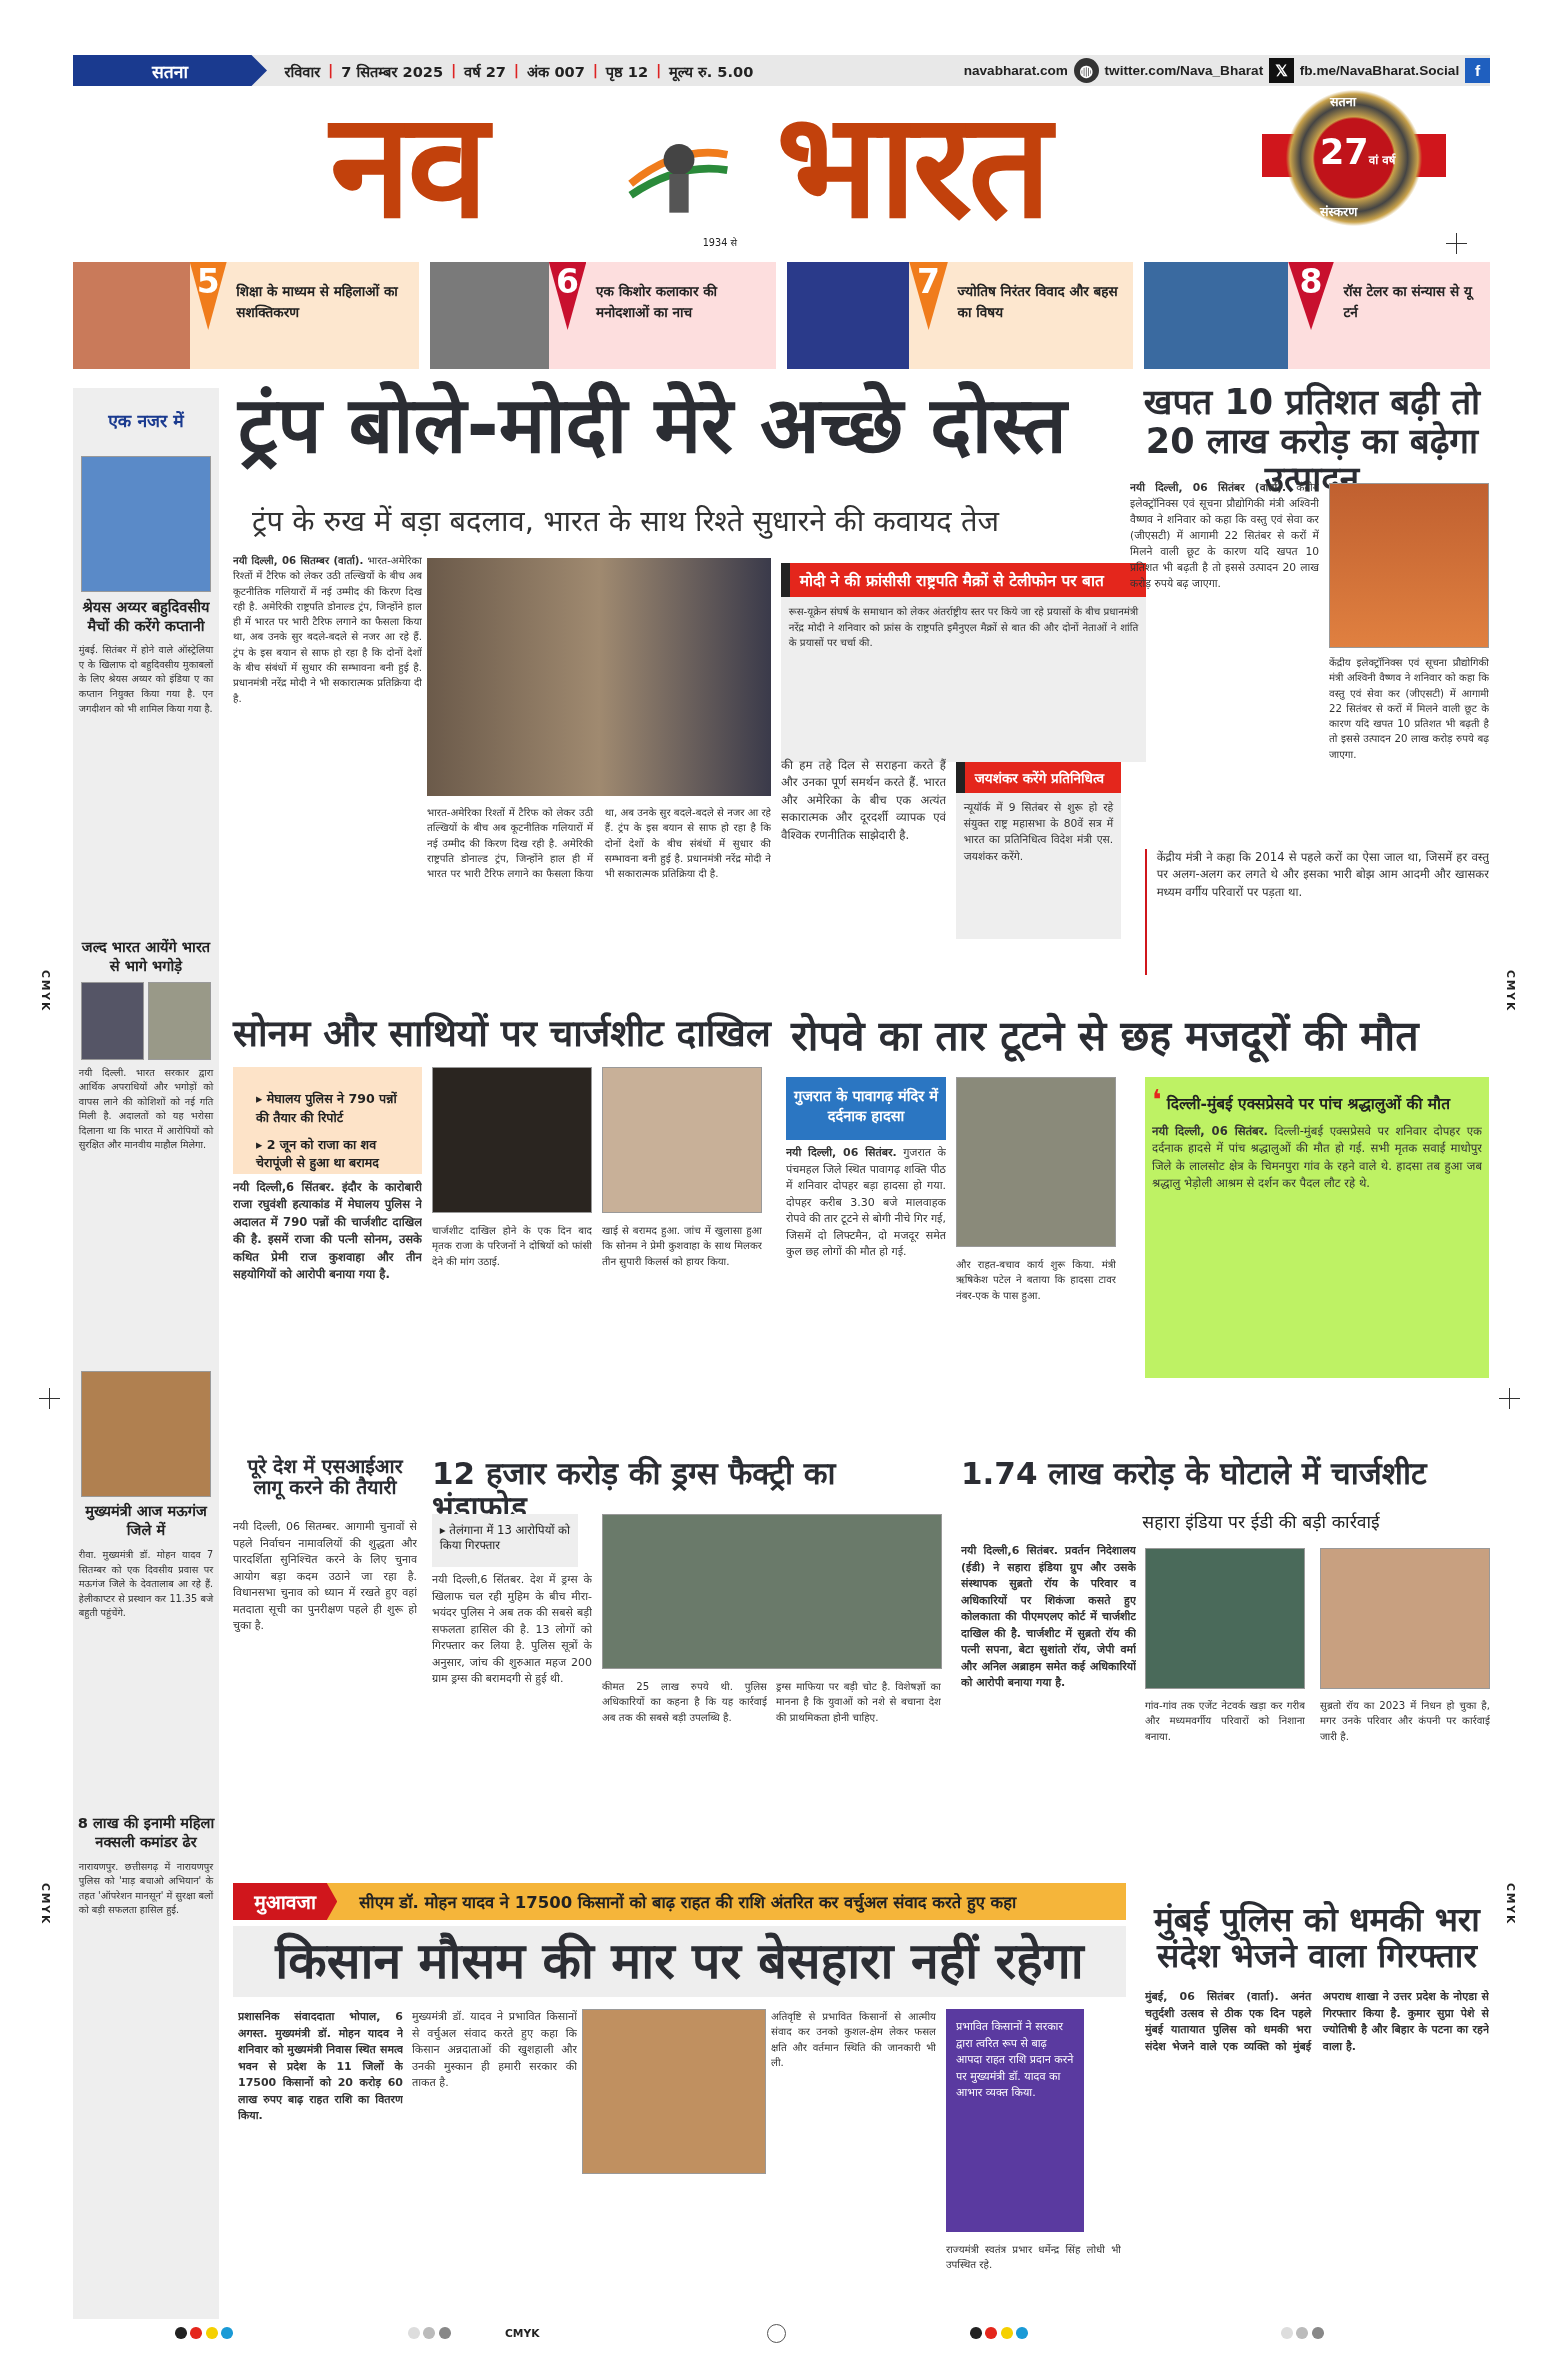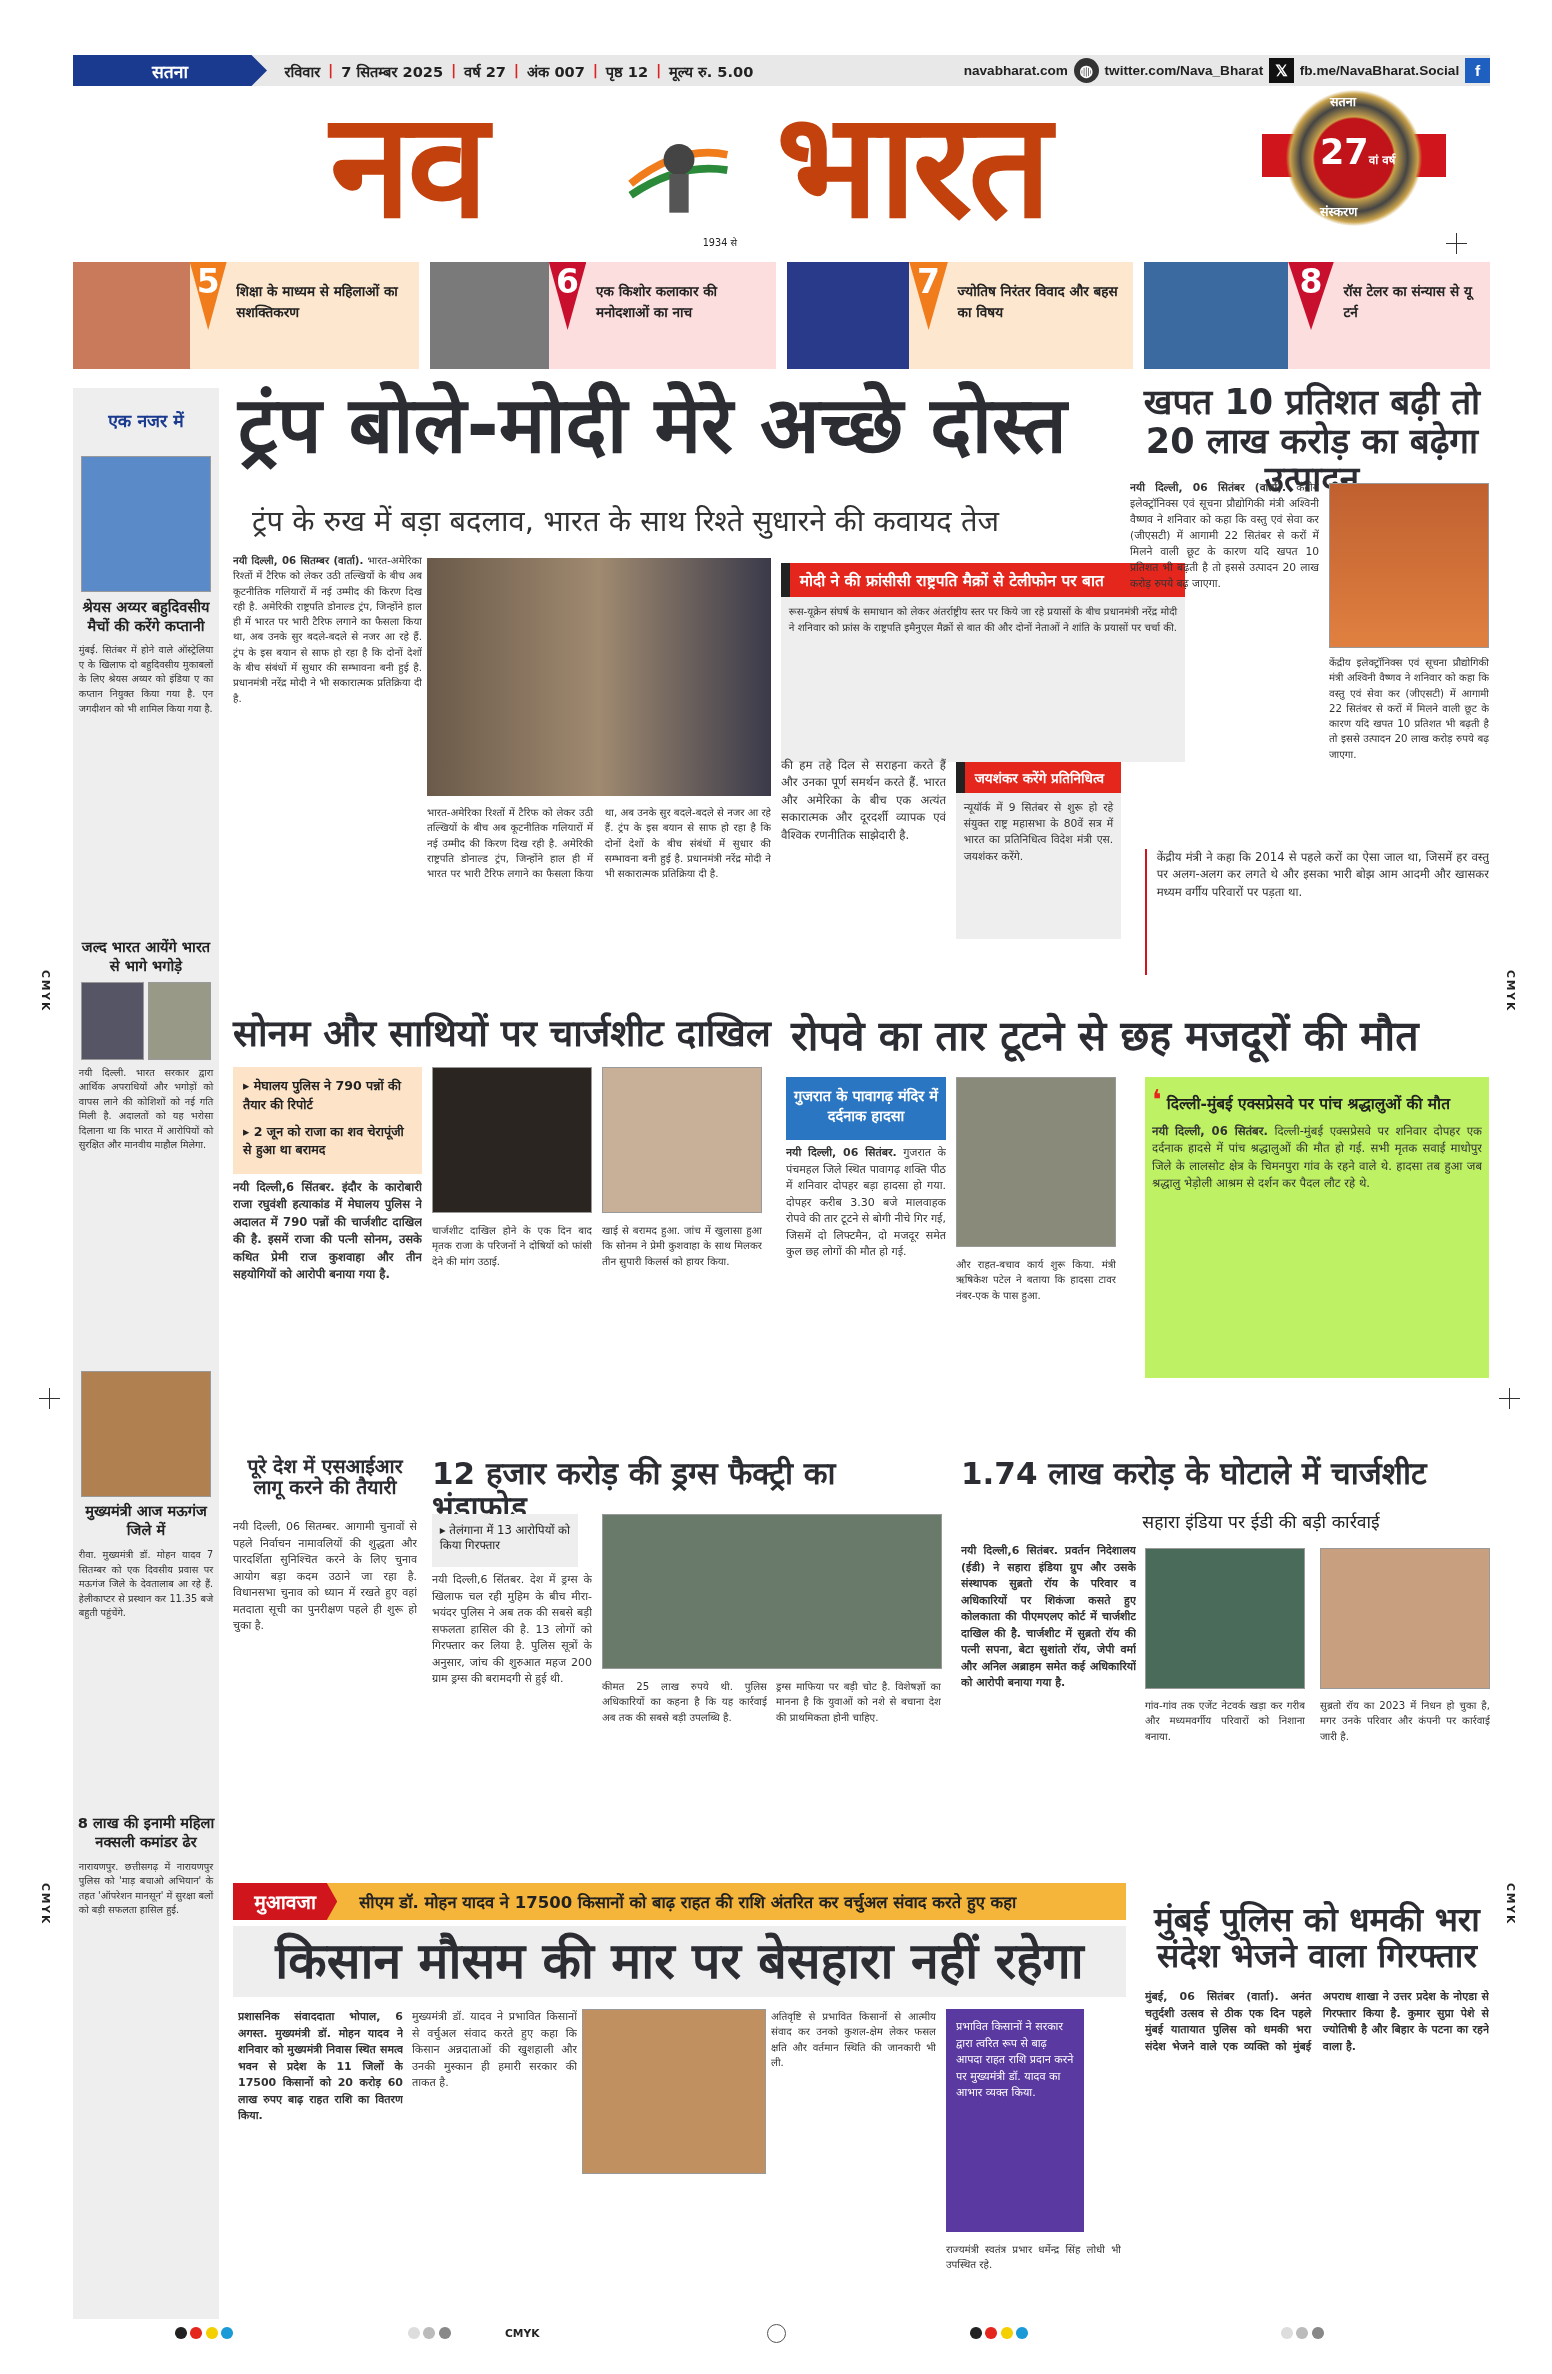--- a/index.html
+++ b/index.html
@@ -34,21 +34,21 @@
 .colimg{background:#7a7a7a}
 .h1{font-weight:bold;color:#2b2d33;line-height:1.1}
 .body{font-size:10.2px;line-height:1.5;color:#333;text-align:justify;overflow:hidden}
 .redbar{background:#e4261c;color:#fff;font-weight:bold;font-size:15.5px;padding:5.8px 9.7px;border-left:9.7px solid #222}
 .box{background:#eeeeee;padding:7.8px}
 .lilac{background:#bef264;padding:7px}
 .orange-strip{background:#f5b53a;height:37px;display:flex;align-items:center}
 .orange-strip .tag{background:#d0161c;color:#fff;font-weight:bold;font-size:19.4px;height:37px;padding:0 21.3px;display:flex;align-items:center;clip-path:polygon(0 0,90% 0,100% 50%,90% 100%,0 100%)}
 .orange-strip .txt{font-size:19.4px;font-weight:bold;color:#222;margin-left:22px}
 .bluebox{background:#2b76c2;color:#fff;font-weight:bold;font-size:14.6px;text-align:center;padding:7.8px}
-.peach{background:#fde3c8;padding:10px;font-size:12.6px;font-weight:bold;line-height:1.5}
+.peach{background:#fde3c8;padding:23px;font-size:12.6px;font-weight:bold;line-height:1.5}
 .cmyk{font-size:10.7px;font-weight:bold;writing-mode:vertical-rl;letter-spacing:1.9px}
 .reg{width:19.4px;height:19.4px;border:1px solid #555;border-radius:50%}
 .cross{width:21.3px;height:21.3px;background:linear-gradient(#333,#333) center/1px 100% no-repeat,linear-gradient(#333,#333) center/100% 1px no-repeat}
 .dots{display:flex;gap:3.9px}
 .dots span{width:11.6px;height:11.6px;border-radius:50%;display:inline-block}
 </style>
 </head>
 <body>
 
 <div class="abs topbar">
@@ -137,21 +137,21 @@
   <p style="height:213px;overflow:hidden">नारायणपुर. छत्तीसगढ़ में नारायणपुर पुलिस को 'माड़ बचाओ अभियान' के तहत 'ऑपरेशन मानसून' में सुरक्षा बलों को बड़ी सफलता हासिल हुई.</p>
 </div>
 
 <div class="abs h1" style="left:238px;top:383px;width:873px;font-size:78px">ट्रंप बोले-मोदी मेरे अच्छे दोस्त</div>
 <div class="abs" style="left:252px;top:500px;width:873px;font-size:29px;color:#333">ट्रंप के रुख में बड़ा बदलाव, भारत के साथ रिश्ते सुधारने की कवायद तेज</div>
 <div class="abs body" style="left:233px;top:553px;width:189px;height:427px">
   <b>नयी दिल्ली, 06 सितम्बर (वार्ता).</b> <span>भारत-अमेरिका रिश्तों में टैरिफ को लेकर उठी तल्खियों के बीच अब कूटनीतिक गलियारों में नई उम्मीद की किरण दिख रही है. अमेरिकी राष्ट्रपति डोनाल्ड ट्रंप, जिन्होंने हाल ही में भारत पर भारी टैरिफ लगाने का फैसला किया था, अब उनके सुर बदले-बदले से नजर आ रहे हैं. ट्रंप के इस बयान से साफ हो रहा है कि दोनों देशों के बीच संबंधों में सुधार की सम्भावना बनी हुई है. प्रधानमंत्री नरेंद्र मोदी ने भी सकारात्मक प्रतिक्रिया दी है.</span>
 </div>
 <div class="abs colimg" style="left:427px;top:558px;width:344px;height:238px;background:linear-gradient(90deg,#6b5a4a,#a08a70 50%,#3a3a4a)"></div>
 <div class="abs body" style="left:427px;top:805px;width:344px;height:175px;column-count:2;column-gap:11.6px">भारत-अमेरिका रिश्तों में टैरिफ को लेकर उठी तल्खियों के बीच अब कूटनीतिक गलियारों में नई उम्मीद की किरण दिख रही है. अमेरिकी राष्ट्रपति डोनाल्ड ट्रंप, जिन्होंने हाल ही में भारत पर भारी टैरिफ लगाने का फैसला किया था, अब उनके सुर बदले-बदले से नजर आ रहे हैं. ट्रंप के इस बयान से साफ हो रहा है कि दोनों देशों के बीच संबंधों में सुधार की सम्भावना बनी हुई है. प्रधानमंत्री नरेंद्र मोदी ने भी सकारात्मक प्रतिक्रिया दी है.</div>
-<div class="abs" style="left:781px;top:563px;width:404px">
+<div class="abs" style="left:781px;top:563px;width:365px">
   <div class="redbar">मोदी ने की फ्रांसीसी राष्ट्रपति मैक्रों से टेलीफोन पर बात</div>
   <div class="box body" style="height:165px">रूस-यूक्रेन संघर्ष के समाधान को लेकर अंतर्राष्ट्रीय स्तर पर किये जा रहे प्रयासों के बीच प्रधानमंत्री नरेंद्र मोदी ने शनिवार को फ्रांस के राष्ट्रपति इमैनुएल मैक्रों से बात की और दोनों नेताओं ने शांति के प्रयासों पर चर्चा की.</div>
 </div>
 <div class="abs body" style="left:781px;top:757px;width:165px;height:223px;font-size:11.6px">की हम तहे दिल से सराहना करते हैं और उनका पूर्ण समर्थन करते हैं. भारत और अमेरिका के बीच एक अत्यंत सकारात्मक और दूरदर्शी व्यापक एवं वैश्विक रणनीतिक साझेदारी है.</div>
 <div class="abs" style="left:956px;top:762px;width:165px">
   <div class="redbar" style="font-size:13.6px">जयशंकर करेंगे प्रतिनिधित्व</div>
   <div class="box body" style="height:146px;font-size:10.7px">न्यूयॉर्क में 9 सितंबर से शुरू हो रहे संयुक्त राष्ट्र महासभा के 80वें सत्र में भारत का प्रतिनिधित्व विदेश मंत्री एस. जयशंकर करेंगे.</div>
 </div>
 
 <div class="abs h1" style="left:1130px;top:383px;width:364px;font-size:35px;text-align:center">खपत 10 प्रतिशत बढ़ी तो 20 लाख करोड़ का बढ़ेगा उत्पादन</div>

